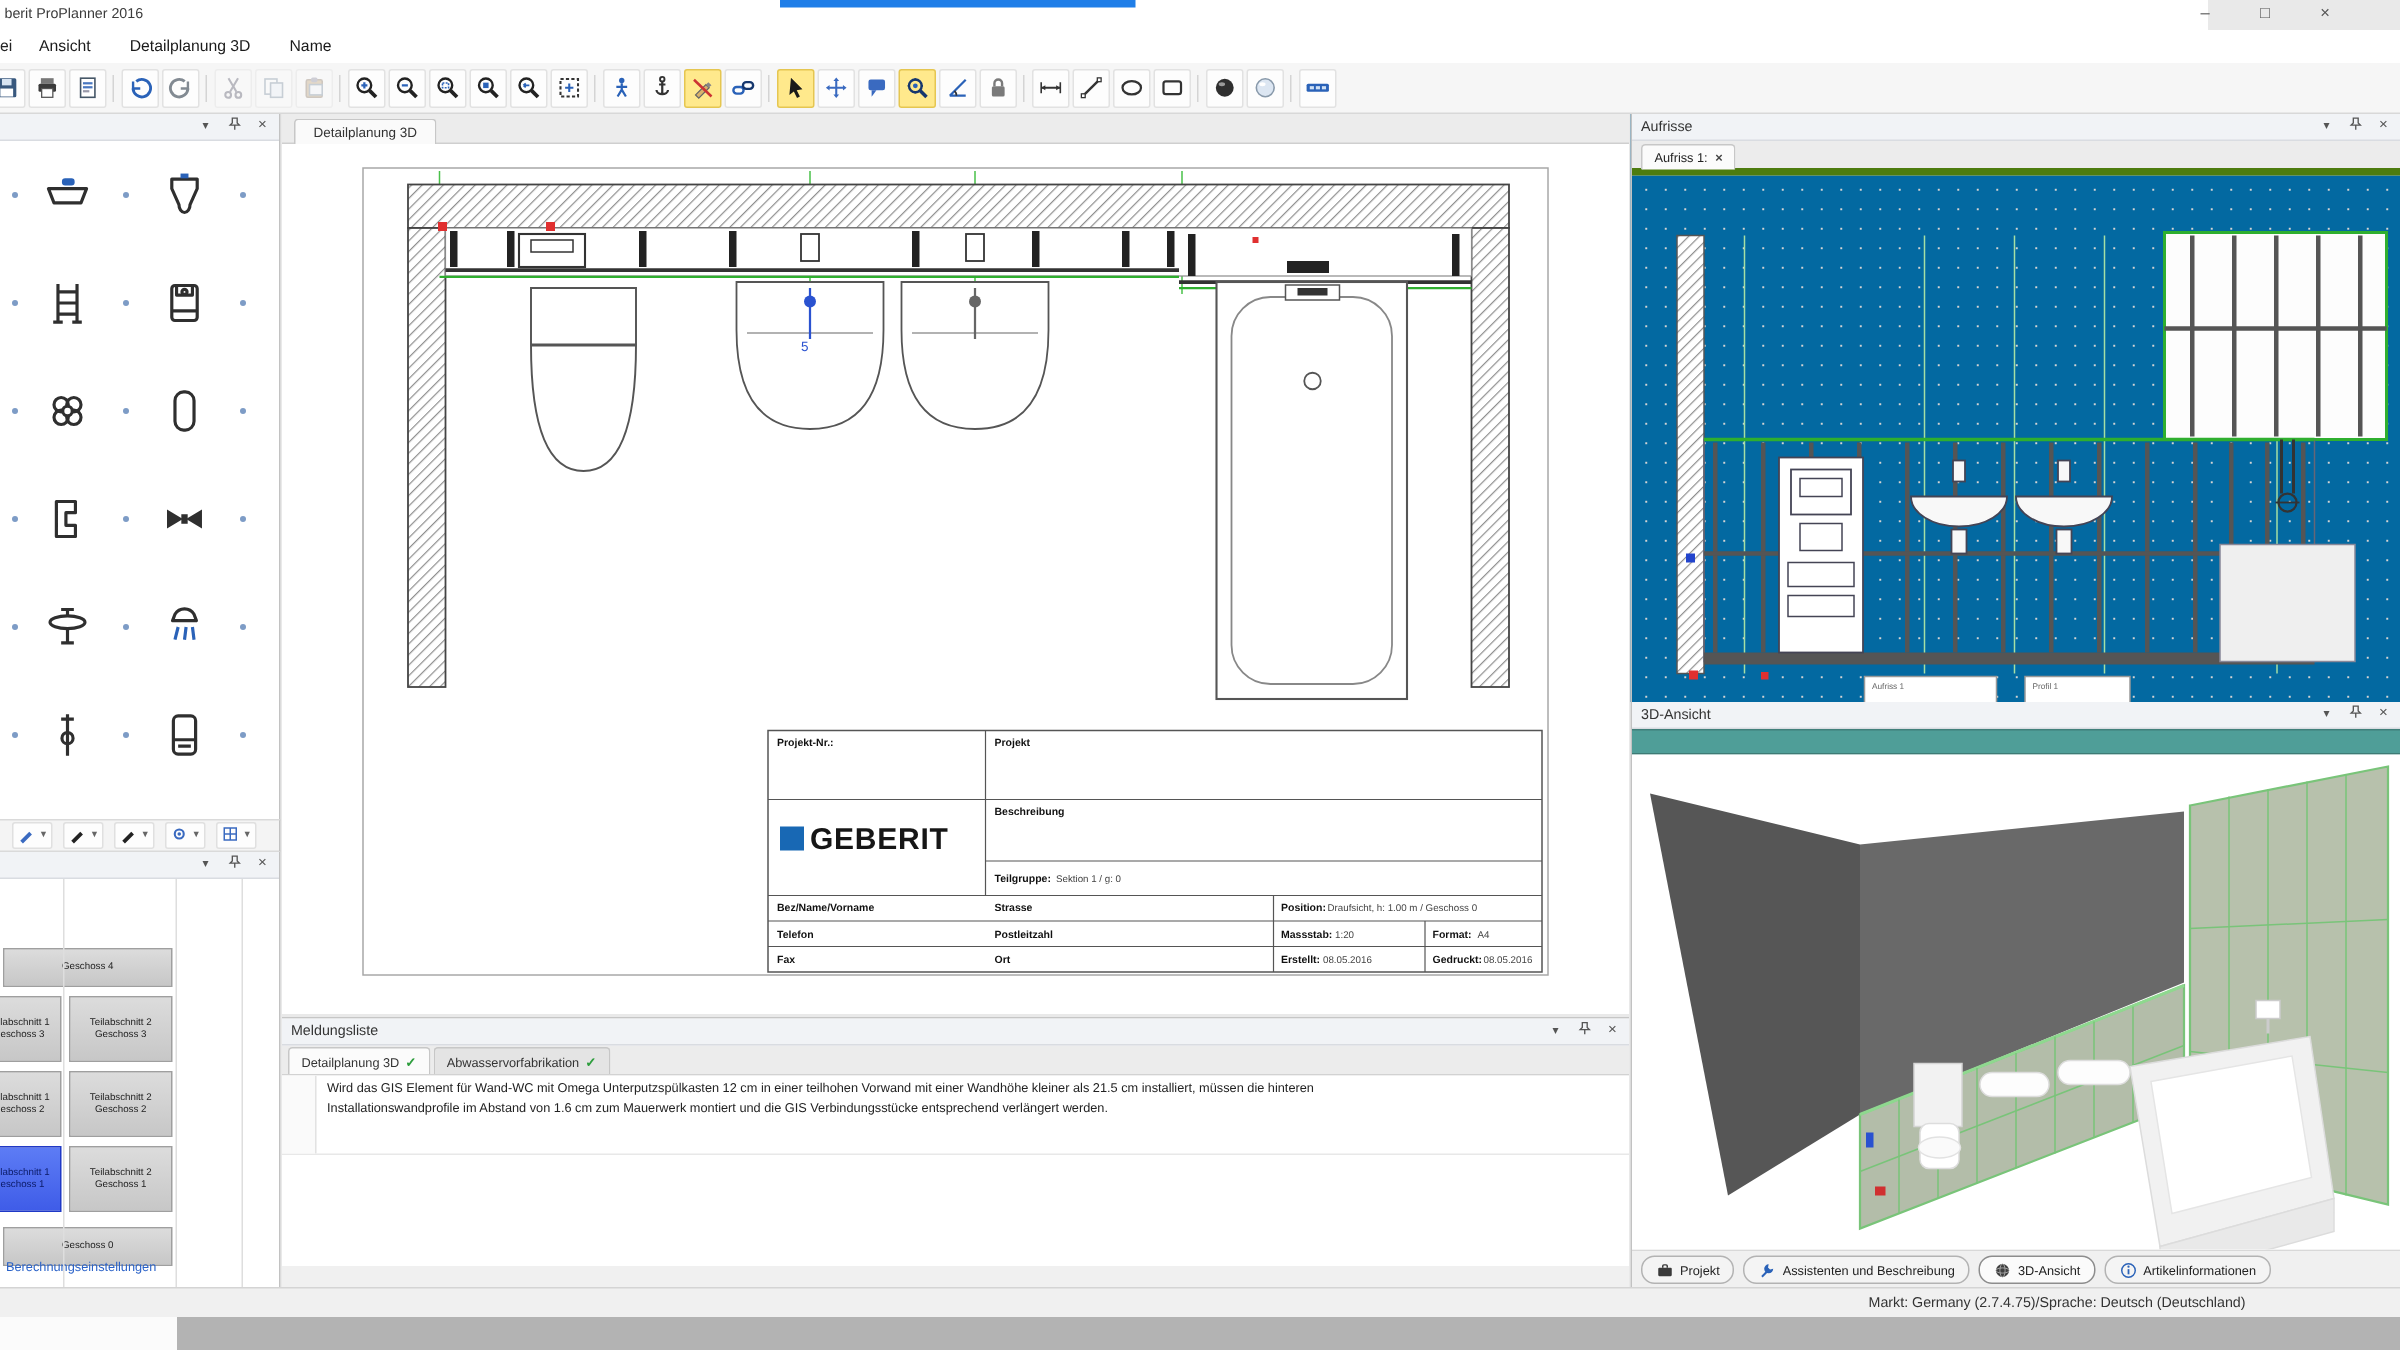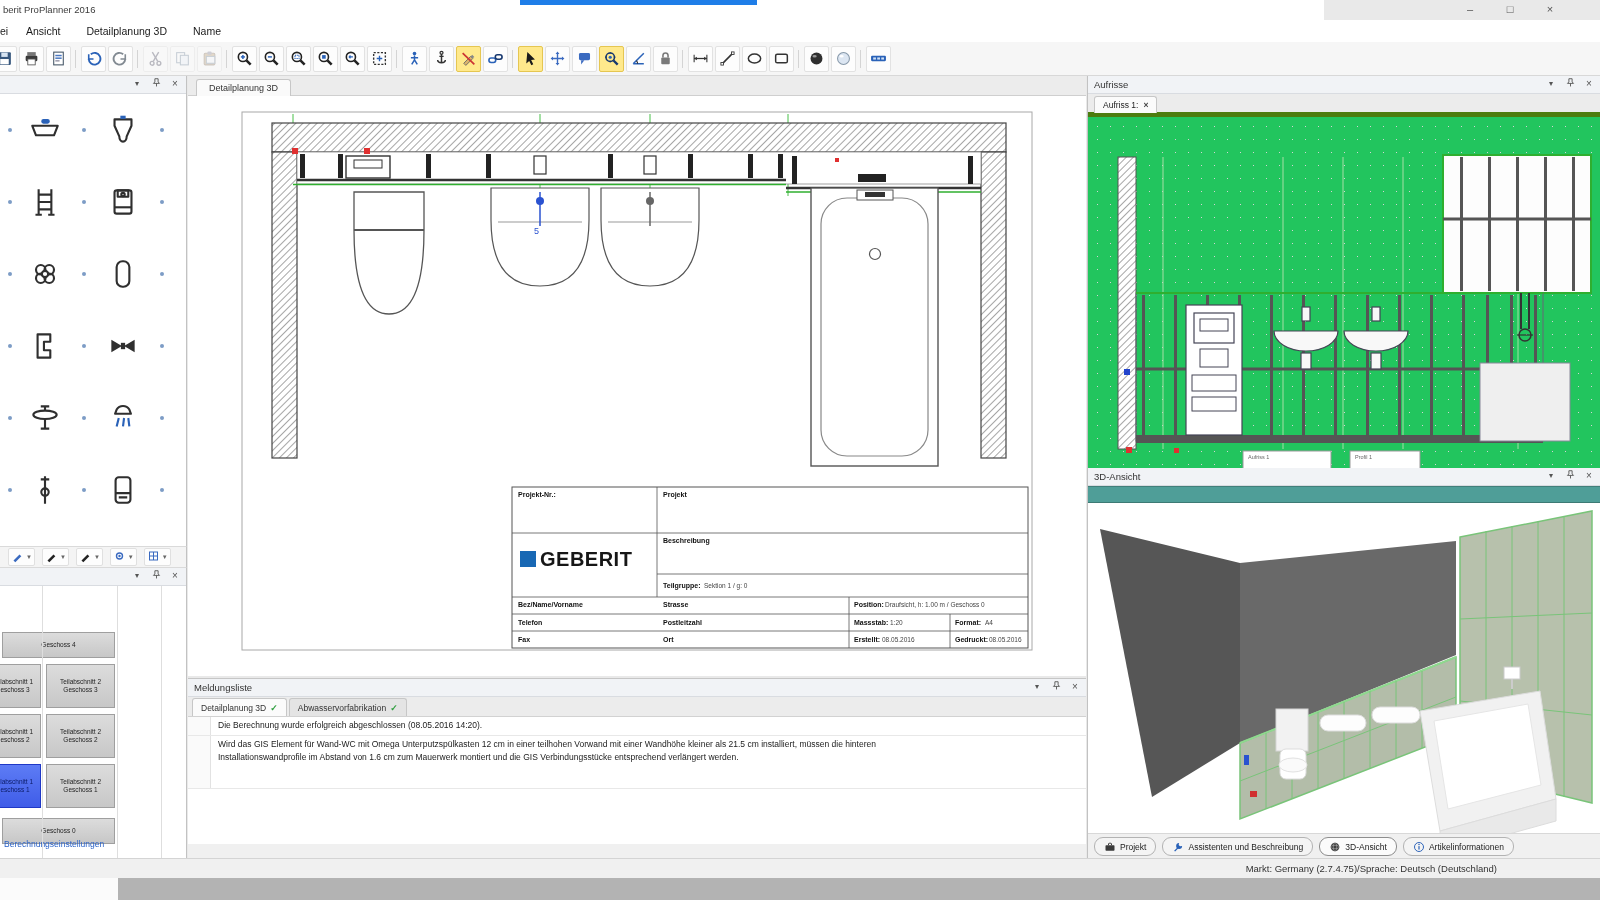--- a/index.html
+++ b/index.html
@@ -1,19 +1,19 @@
 <!DOCTYPE html>
 <html><head>
 <meta charset="utf-8">
 <style>
   html,body{margin:0;padding:0}
   body{width:1600px;height:900px;position:relative;overflow:hidden;
        font-family:"Liberation Sans",sans-serif;font-size:11px;color:#222;background:#e9e9e9}
   
-  #titlebar{position:absolute;left:0;top:0;width:1324px;height:20px;background:#fff;border-bottom:1px solid #000000}
+  #titlebar{position:absolute;left:0;top:0;width:1472px;height:20px;background:#fff;border-bottom:1px solid #000000}
   #title-text{position:absolute;left:3px;top:4px;font-size:9.5px;color:#3c3c3c;white-space:nowrap}
   #accent-bar{position:absolute;left:520px;top:0;width:237px;height:5px;background:#1f7ee8}
   .win-ctrl{position:absolute;top:0;width:36px;height:19px;text-align:center;line-height:18px;font-size:11px;color:#555}
   
   #menubar{position:absolute;left:0;top:20px;width:1600px;height:22px;background:#fff;border-bottom:1px solid #ececec;display:flex;align-items:center}
   .menu-clip{width:13px;overflow:hidden;font-size:10.5px;color:#222}
   .menu-item{padding:0 13px;font-size:10.5px;color:#1a1a1a}
   
   #toolbar{position:absolute;left:0;top:42px;width:1600px;height:34px;background:#f6f6f6;border-bottom:1px solid #d8d8d8;display:flex;align-items:center;padding-left:1px;box-sizing:border-box}
   .tbtn{width:23px;height:24px;background:#fdfdfd;border:1px solid #e2e2e2;border-radius:2px;margin:0 1px;display:flex;align-items:center;justify-content:center;flex:0 0 auto}
@@ -56,21 +56,21 @@
   .msg-tab{height:17px;display:flex;align-items:center;gap:4px;padding:0 8px;font-size:8.5px;border:1px solid #c7c7c7;border-bottom:none;border-radius:3px 3px 0 0;background:#e4e4e4;color:#333}
   .msg-tab.active{background:#fbfbfb}
   .check{color:#2e9e3e;font-weight:bold;font-size:9px}
   #msg-table{position:relative;background:#fff;height:127px;overflow:hidden}
   #msg-colhead{height:16px;background:#f1f1f1;border-bottom:1px solid #d8d8d8;position:relative;font-size:8.5px;color:#333}
   .msg-col-divider{position:absolute;top:0;bottom:0;left:710px;width:1px;background:#dcdcdc}
   .msg-gutter{position:absolute;left:0;top:0;bottom:0;width:22px;border-right:1px solid #e2e2e2;background:#fafafa}
   .msg-row{position:relative;border-bottom:1px solid #e8e8e8;font-size:8.5px;color:#222}
   .msg-cell{position:absolute;left:30px;right:196px;top:2px;line-height:1.5}
   
-  #aufrisse-panel{position:absolute;left:1087px;top:76px;width:513px;height:392px;background:#22c55e;border-left:1px solid #c2c2c2;box-sizing:border-box}
+  #aufrisse-panel{position:absolute;left:1087px;top:76px;width:513px;height:392px;background:#0369a1;border-left:1px solid #c2c2c2;box-sizing:border-box}
   #aufriss-tabs{height:18px;background:#ececec;border-bottom:5px solid #4d7c0f;position:relative}
   #aufriss-tab{position:absolute;left:6px;top:2px;height:16px;background:#fbfbfb;border:1px solid #c7c7c7;border-bottom:none;border-radius:3px 3px 0 0;padding:0 8px;font-size:8.5px;line-height:15px;display:flex;align-items:center;gap:5px}
   #aufriss-canvas{position:relative;height:356px;overflow:hidden}
   #view3d-panel{position:absolute;left:1087px;top:468px;width:513px;height:390px;background:#fff;border-left:1px solid #c2c2c2;box-sizing:border-box}
   #teal-strip{height:15px;background:#4f9e98;border-top:1px solid #417f7a;border-bottom:1px solid #3d7a74}
   #viewport3d{position:relative;height:330px;background:#fff;overflow:hidden}
   #view3d-tabbar{height:25px;display:flex;align-items:center;gap:6px;padding-left:6px;background:#f0f0f0;border-top:1px solid #d8d8d8}
   .pill-tab{display:flex;align-items:center;gap:4px;height:17px;padding:0 9px;border:1px solid #b3b3b3;border-radius:9px;background:#f4f4f4;font-size:8.5px;color:#222}
   .pill-tab.active{background:#fbfbfb;border-color:#8d8d8d}
   
@@ -717,24 +717,20 @@
         <span>Detailplanung 3D</span>
         <span class="check">✓</span>
       </div>
       <div class="msg-tab">
         <span>Abwasservorfabrikation</span>
         <span class="check">✓</span>
       </div>
     </div>
   <div id="msg-table">
     <div id="msg-rows">
-        <div class="msg-row" style="height: 18px;">
-          <div class="msg-gutter"></div>
-    <div class="msg-cell">Die Berechnung wurde erfolgreich abgeschlossen (08.05.2016 14:20).</div>
-        </div>
         <div class="msg-row" style="height: 52px;">
           <div class="msg-gutter"></div>
     <div class="msg-cell">Wird das GIS Element für Wand-WC mit Omega Unterputzspülkasten 12 cm in einer teilhohen Vorwand mit einer Wandhöhe kleiner als 21.5 cm installiert, müssen die hinteren Installationswandprofile im Abstand von 1.6 cm zum Mauerwerk montiert und die GIS Verbindungsstücke entsprechend verlängert werden.</div>
         </div>
       </div>
   </div>
 </div>
 
 <div id="aufrisse-panel">
   <div class="panel-head">

